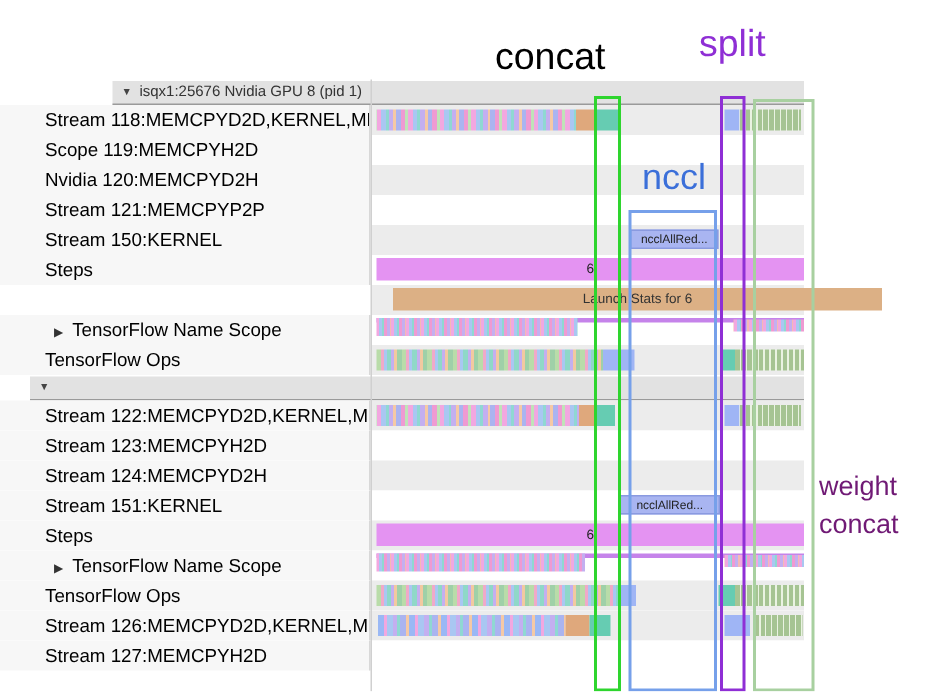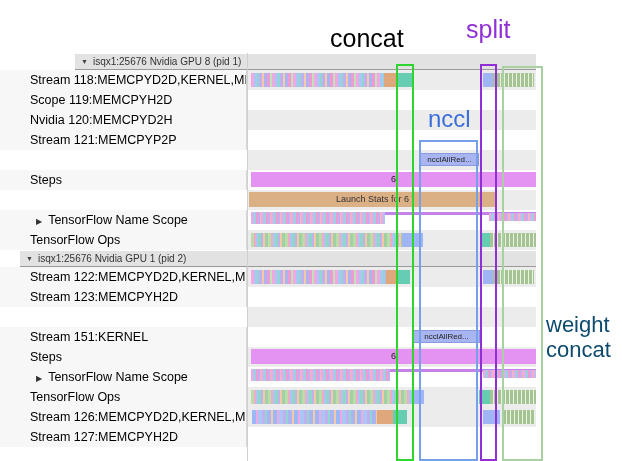--- a/index.html
+++ b/index.html
@@ -46,21 +46,21 @@
   .vsep{position:absolute;left:247px;top:53px;bottom:0;width:1px;background:#d0d0d0;z-index:2;}
 </style>
 </head>
 <body>
 
 <div class="screen">
 
   <div class="alabel" style="left:330px;top:24px;font-size:25px;color:#000000;">concat</div>
   <div class="alabel" style="left:466px;top:15px;font-size:25px;color:#8f2fd5;">split</div>
   <div class="alabel" style="left:428px;top:105px;font-size:24px;color:#3b6fd9;">nccl</div>
-  <div class="alabel" style="left:546px;top:312px;font-size:22px;line-height:25px;color:#0c4a6e;">
+  <div class="alabel" style="left:546px;top:312px;font-size:18px;line-height:25px;color:#701a75;">
     <div>weight</div>
     <div>concat</div>
   </div>
 
   <div style="position:absolute;top:53px;left:0;right:0;">
 
     <div class="hdr">
       <div class="band" style="left:75px;">
         <span class="tri">▼</span>
         <span class="htxt">isqx1:25676 Nvidia GPU 8 (pid 1)</span>
@@ -87,35 +87,36 @@
       <div class="lbl">Nvidia 120:MEMCPYD2H</div>
       <div class="tl zebra"></div>
     </div>
 
     <div class="row">
       <div class="lbl">Stream 121:MEMCPYP2P</div>
       <div class="tl"></div>
     </div>
 
     <div class="row">
+      <div class="lbl">Stream 150:KERNEL</div>
       <div class="tl zebra">
         <div class="seg evt" style="left:172px;width:59px;">ncclAllRed...</div>
       </div>
     </div>
 
     <div class="row">
       <div class="lbl">Steps</div>
       <div class="tl">
         <div class="seg stepbar" style="left:3px;width:285px;">6</div>
       </div>
     </div>
 
     <div class="row">
       <div class="tl zebra">
-        <div class="seg launchbar" style="left:1px;width:247px;">Launch Stats for 6</div>
+        <div class="seg launchbar" style="left:14px;width:326px;">Launch Stats for 6</div>
       </div>
     </div>
 
     <div class="row">
       <div class="lbl" style="padding-left:36px;">
         <span class="exp">▶</span><span>TensorFlow Name Scope</span>
       </div>
       <div class="tl">
         <div class="seg nsline" style="left:3px;width:285px;"></div>
         <div class="seg nsdrip" style="left:3px;width:134px;"></div>
@@ -129,41 +130,41 @@
         <div class="seg stripes-green" style="left:3px;width:151px;"></div>
         <div class="seg periseg" style="left:154px;width:21px;"></div>
         <div class="seg tealseg" style="left:232px;width:10px;"></div>
         <div class="seg hatch" style="left:242px;width:46px;"></div>
       </div>
     </div>
 
     <div class="hdr">
       <div class="band" style="left:20px;">
         <span class="tri">▼</span>
-        <span class="htxt">isqx1:25676 Nvidia GPU 1 (pid 2)</span>
       </div>
     </div>
 
     <div class="row">
       <div class="lbl">Stream 122:MEMCPYD2D,KERNEL,MI</div>
       <div class="tl zebra">
         <div class="seg stripes" style="left:3px;width:135px;"></div>
         <div class="seg orangeseg" style="left:138px;width:12px;"></div>
         <div class="seg tealseg" style="left:150px;width:12px;"></div>
         <div class="seg periseg" style="left:235px;width:10px;"></div>
         <div class="seg hatch" style="left:245px;width:41px;"></div>
       </div>
     </div>
 
     <div class="row">
       <div class="lbl">Stream 123:MEMCPYH2D</div>
       <div class="tl"></div>
     </div>
 
     <div class="row">
+      <div class="lbl">Stream 124:MEMCPYD2H</div>
       <div class="tl zebra"></div>
     </div>
 
     <div class="row">
       <div class="lbl">Stream 151:KERNEL</div>
       <div class="tl">
         <div class="seg evt" style="left:165px;width:67px;">ncclAllRed...</div>
       </div>
     </div>
 

